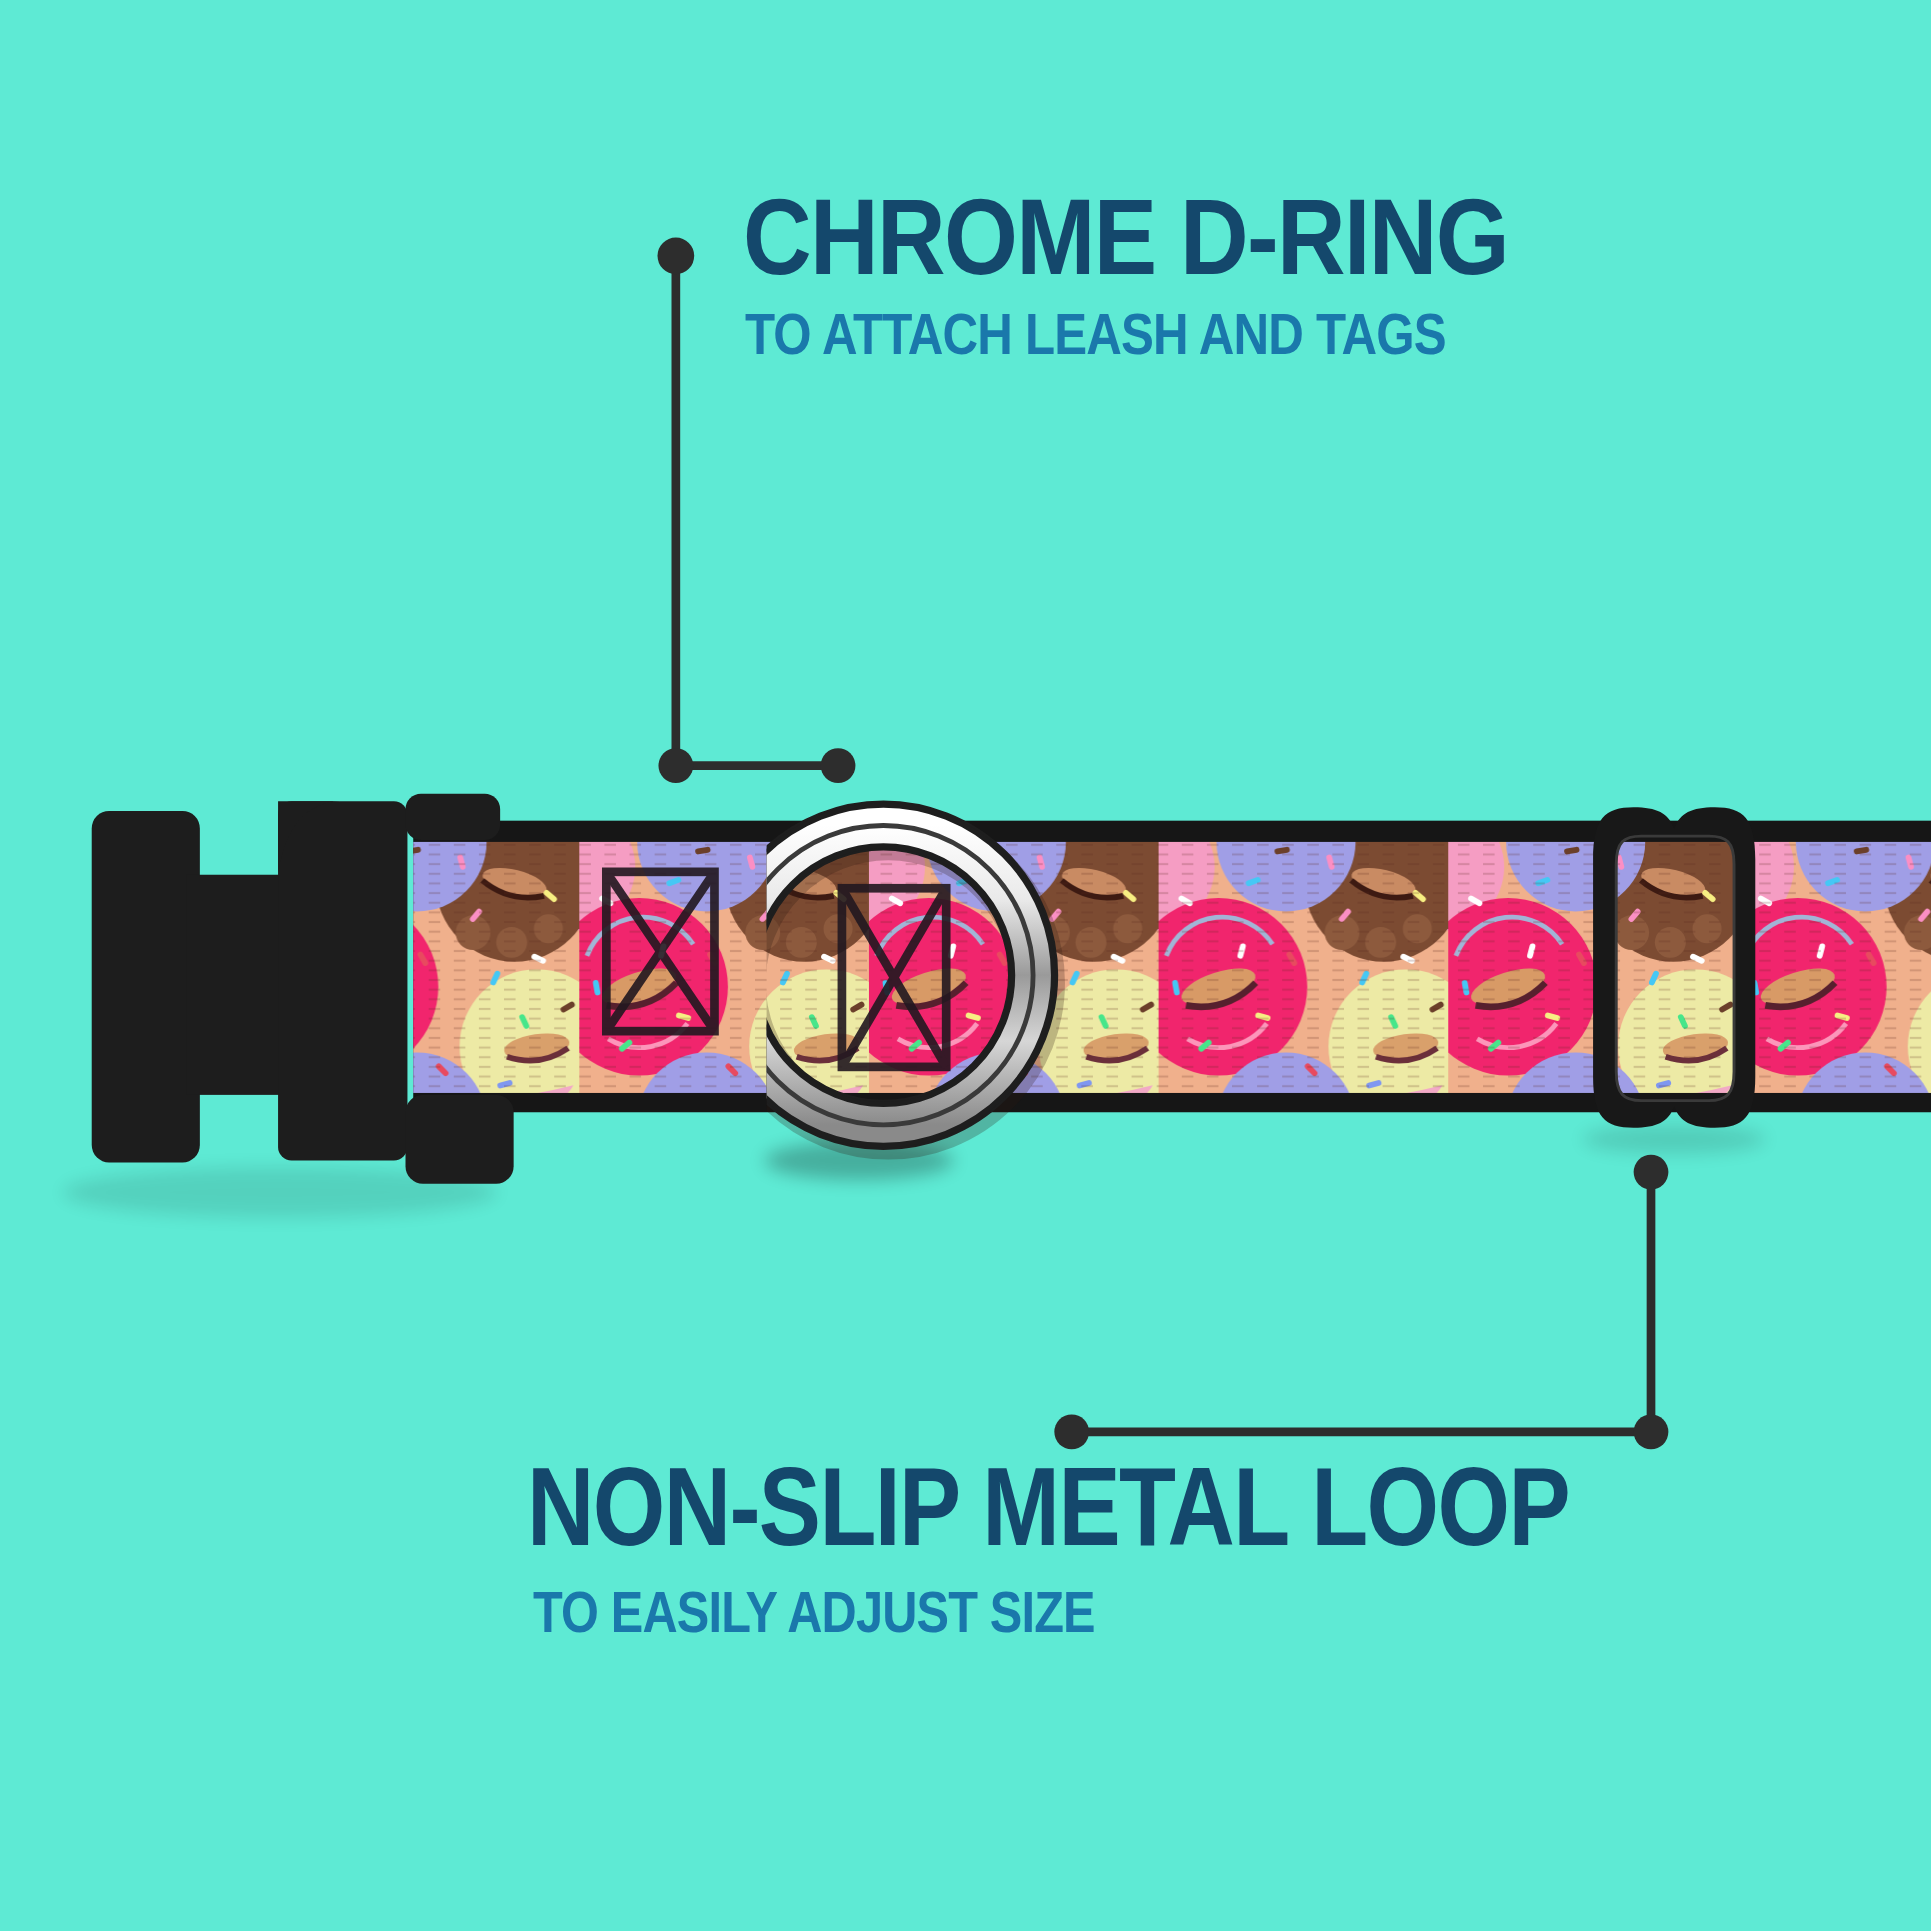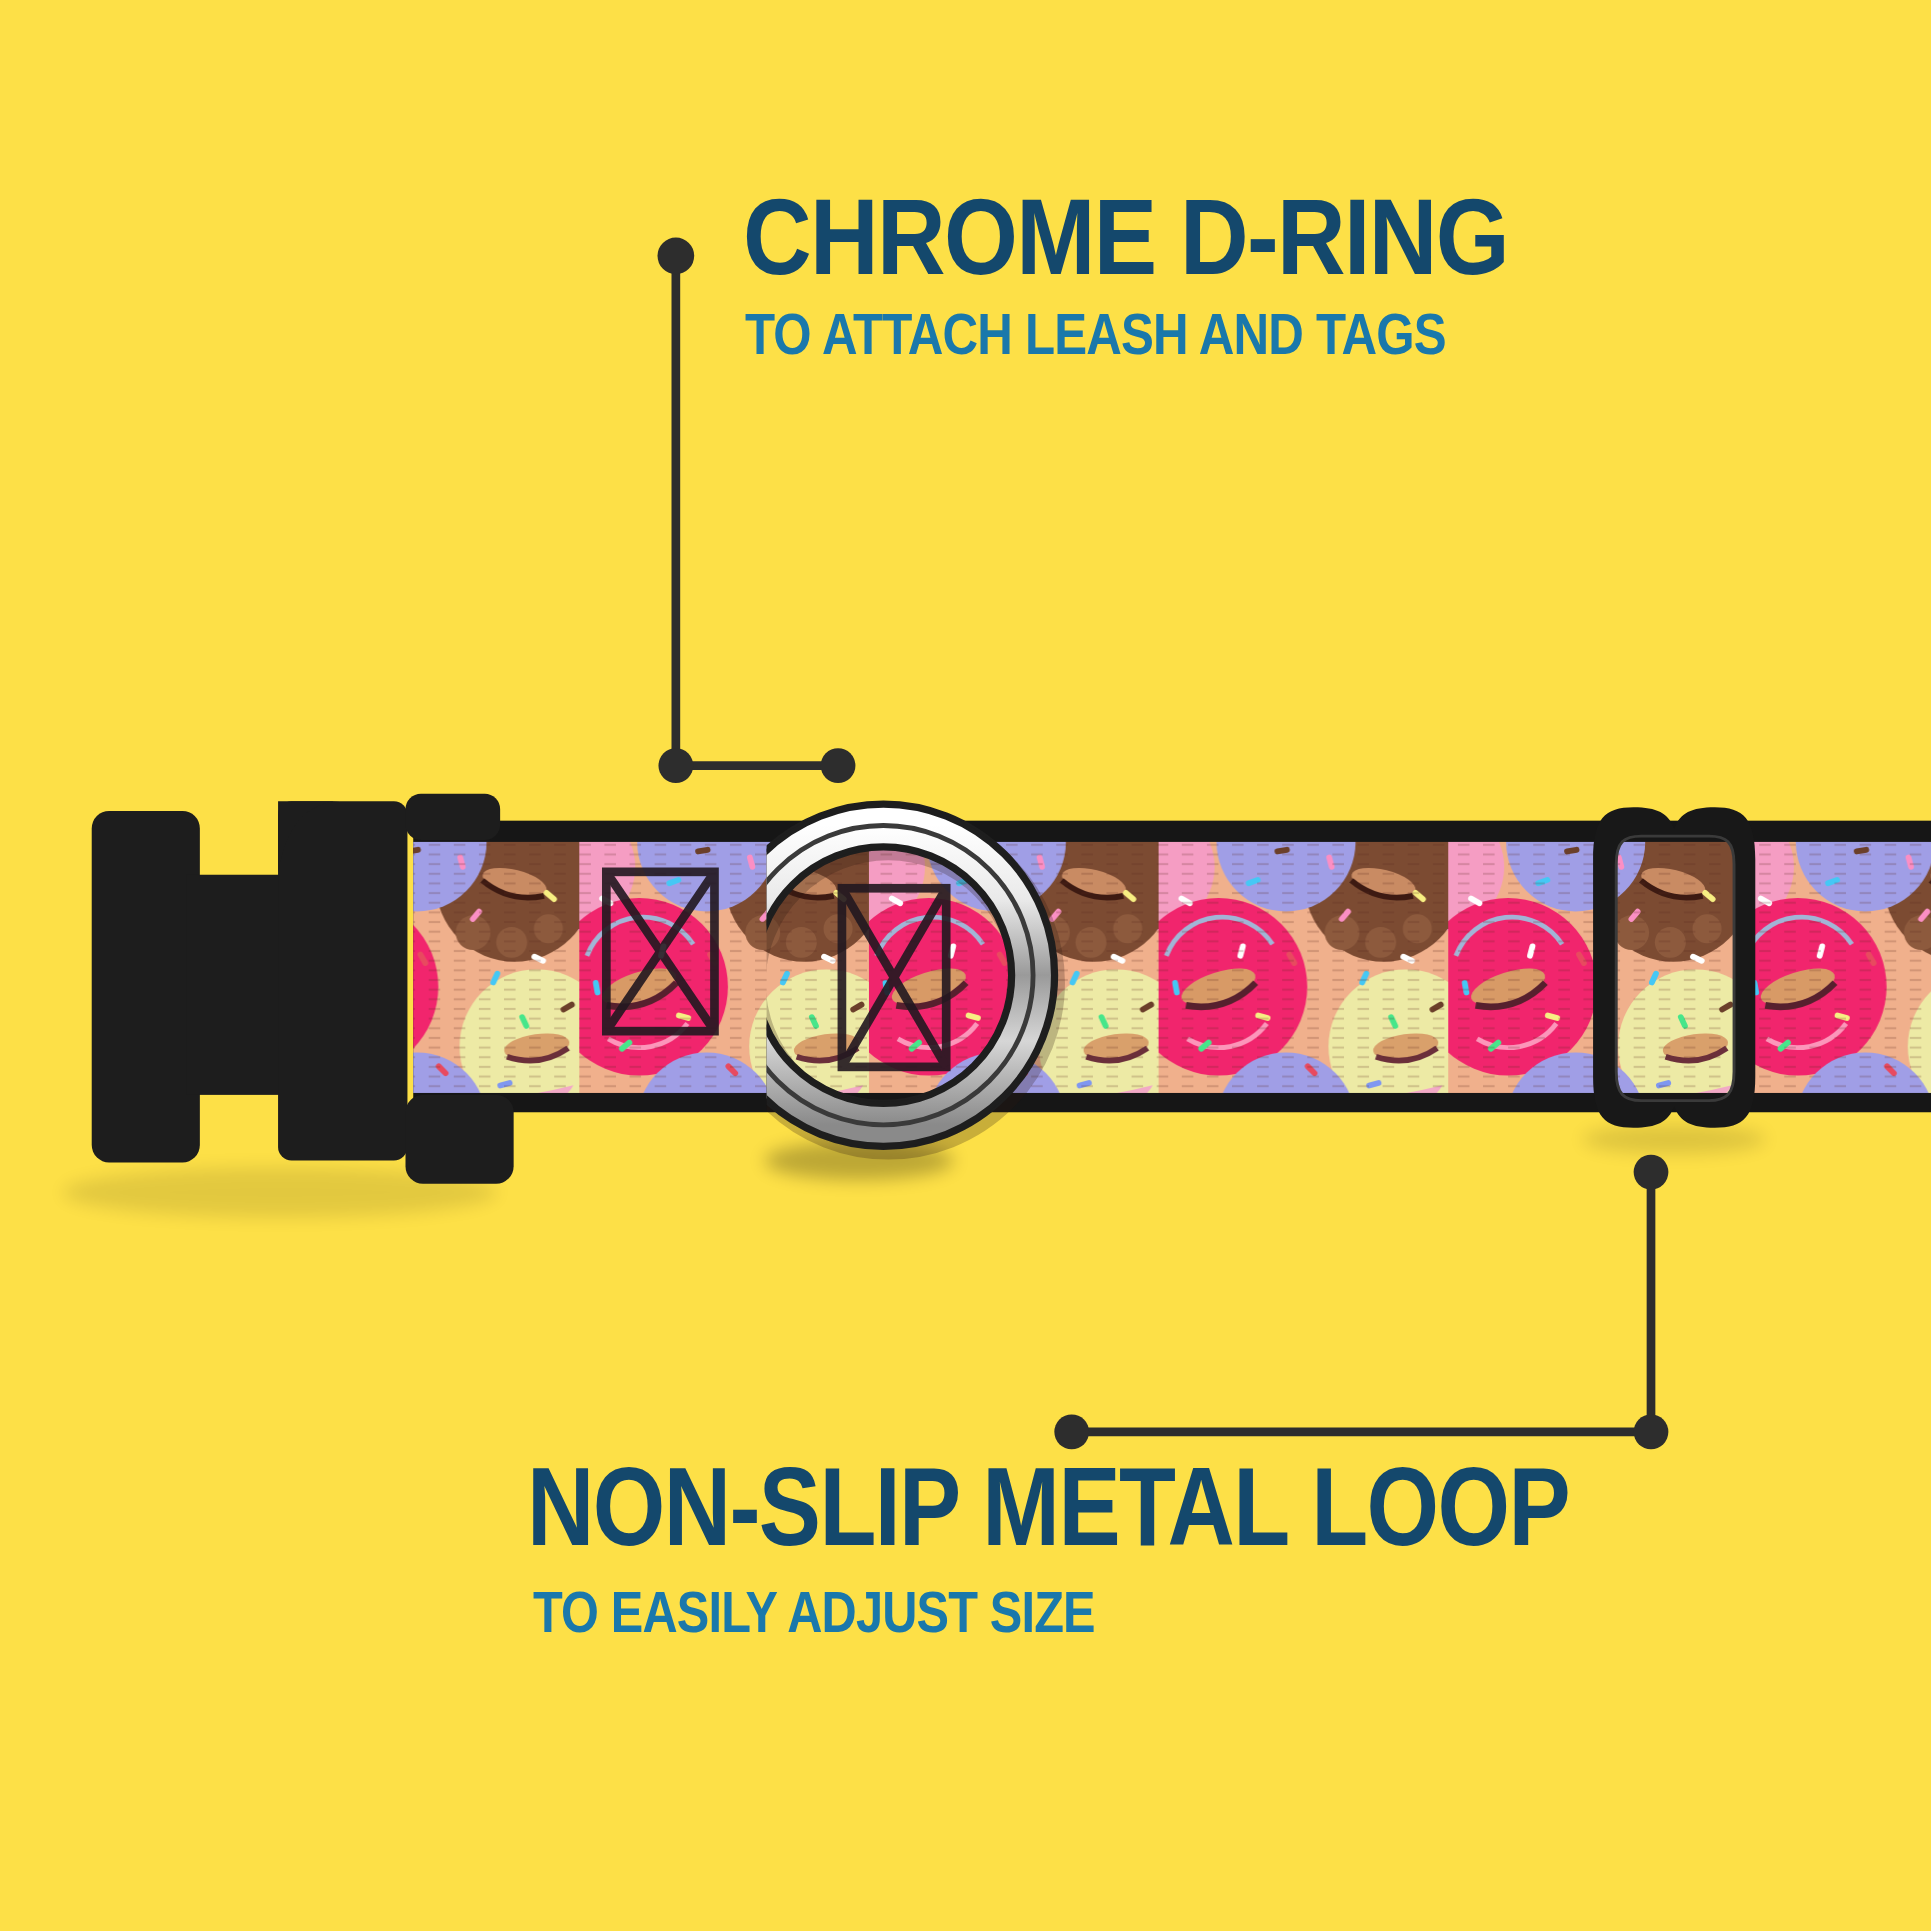--- a/index.html
+++ b/index.html
@@ -1,17 +1,17 @@
 <!DOCTYPE html>
 <html><head>
 <meta charset="utf-8">
 <style>
   html,body{margin:0;padding:0;background:#ffffff;}
   #stage{
-    position:relative;width:1931px;height:1931px;background:#fde047;overflow:hidden;
+    position:relative;width:1931px;height:1931px;background:#5eead4;overflow:hidden;
     font-family:"Liberation Sans", sans-serif;
   }
   #art{position:absolute;left:0;top:0;}
   .callout-text{position:absolute;line-height:1;white-space:nowrap;font-weight:bold;transform-origin:left top;}
   .title-top   {left:743px;top:183px;font-size:108px;letter-spacing:-1.9px;color:#14486c;transform:scaleX(.88);}
   .sub-top     {left:745px;top:305px;font-size:58px;letter-spacing:-1px;color:#1a78ab;transform:scaleX(.85);}
   .title-bottom{left:527px;top:1452px;font-size:111px;letter-spacing:-1.9px;color:#14486c;transform:scaleX(.84);}
   .sub-bottom  {left:533px;top:1583px;font-size:58px;letter-spacing:-1px;color:#1a78ab;transform:scaleX(.84);}
 </style>
 </head>

